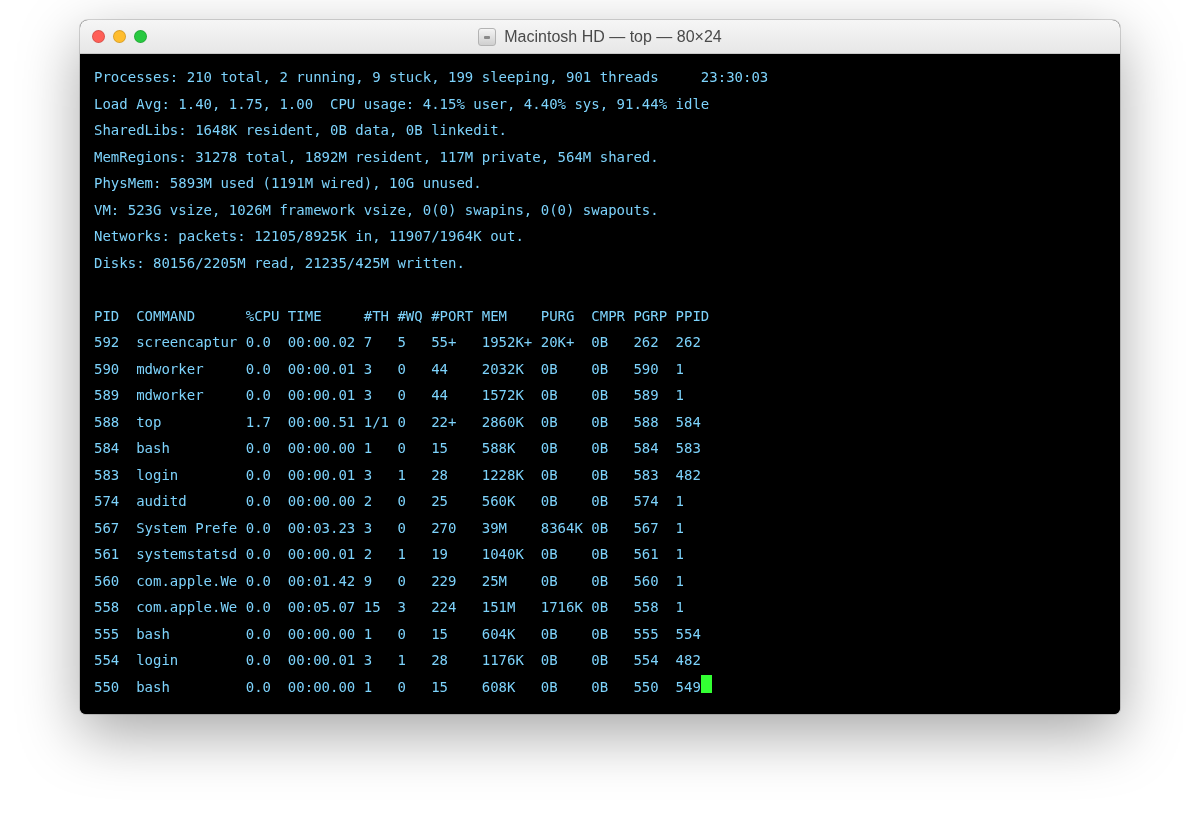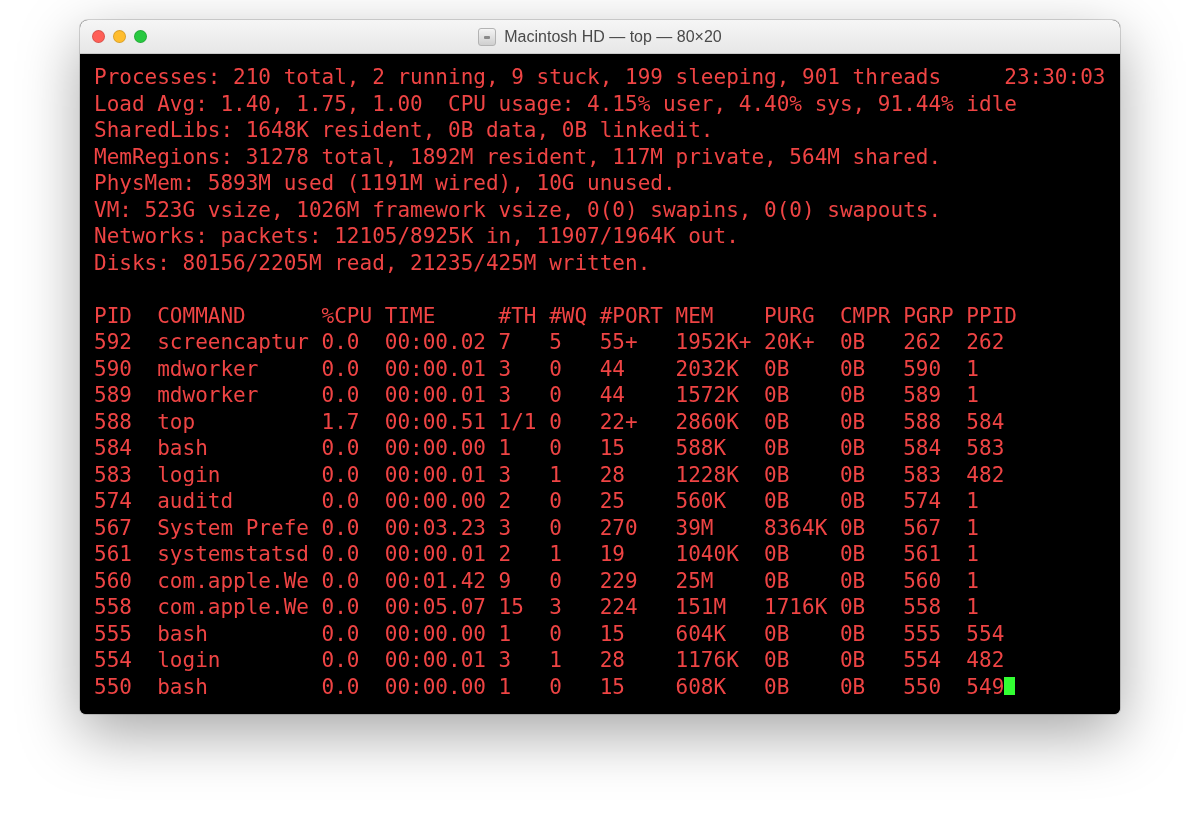--- a/index.html
+++ b/index.html
@@ -56,23 +56,23 @@
       position:relative;
     }
     .disk-icon:before{
       content:"";
       position:absolute;
       left:5px;top:7px;width:6px;height:3px;
       background:#8a8a8a;border-radius:1px;
     }
     .terminal{
       font-family:"Menlo","Monaco","Consolas",monospace;
-      font-size:21px;
+      font-size:14px;
       line-height:26.5px;
-      color:#ef4444;
+      color:#7dd3fc;
       background:#000;
       padding:10px 14px 14px 14px;
       white-space:pre;
       letter-spacing:0;
     }
     .cursor{
       display:inline-block;
       width:11px;height:18px;
       background:#33ff33;
       vertical-align:-1px;
@@ -83,21 +83,21 @@
 
 <div class="window">
   <div class="titlebar">
     <div class="traffic">
       <span style="background:#ff5f57"></span>
       <span style="background:#ffbd2e"></span>
       <span style="background:#28c940"></span>
     </div>
     <div class="titlewrap">
       <span class="disk-icon"></span>
-      <span>Macintosh HD — top — 80×20</span>
+      <span>Macintosh HD — top — 80×24</span>
     </div>
   </div>
   <div class="terminal" id="terminal">Processes: 210 total, 2 running, 9 stuck, 199 sleeping, 901 threads     23:30:03
 Load Avg: 1.40, 1.75, 1.00  CPU usage: 4.15% user, 4.40% sys, 91.44% idle
 SharedLibs: 1648K resident, 0B data, 0B linkedit.
 MemRegions: 31278 total, 1892M resident, 117M private, 564M shared.
 PhysMem: 5893M used (1191M wired), 10G unused.
 VM: 523G vsize, 1026M framework vsize, 0(0) swapins, 0(0) swapouts.
 Networks: packets: 12105/8925K in, 11907/1964K out.
 Disks: 80156/2205M read, 21235/425M written.

